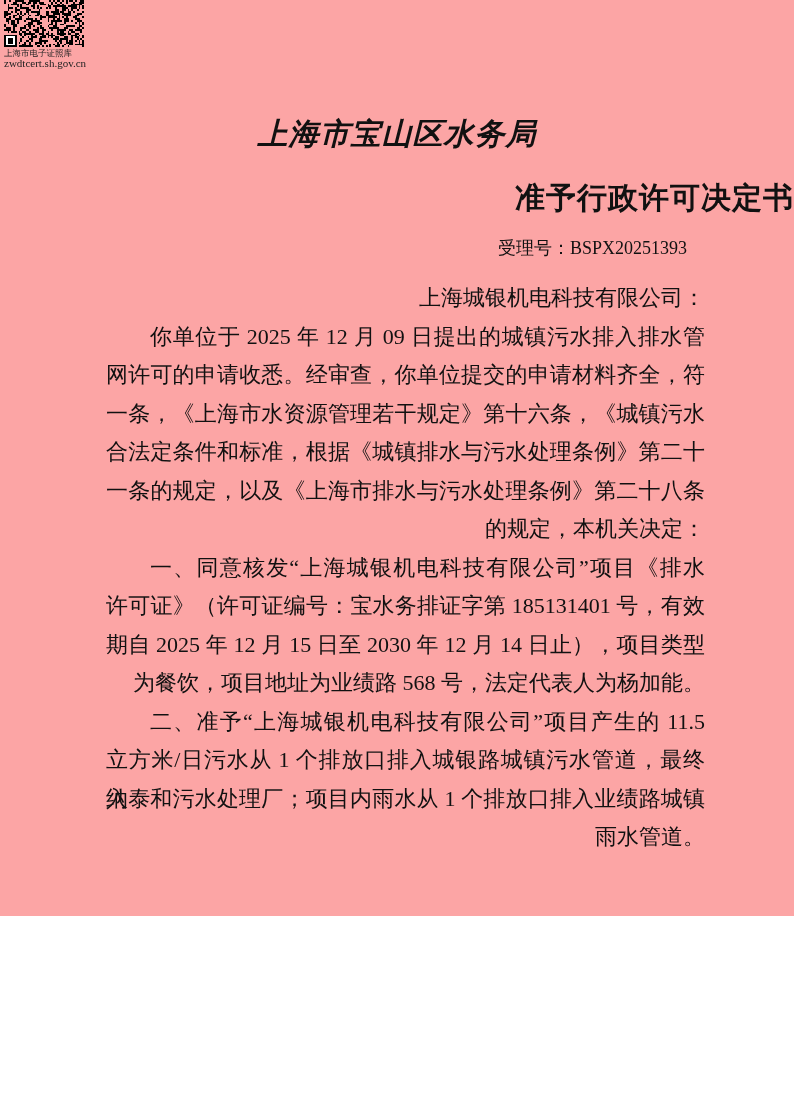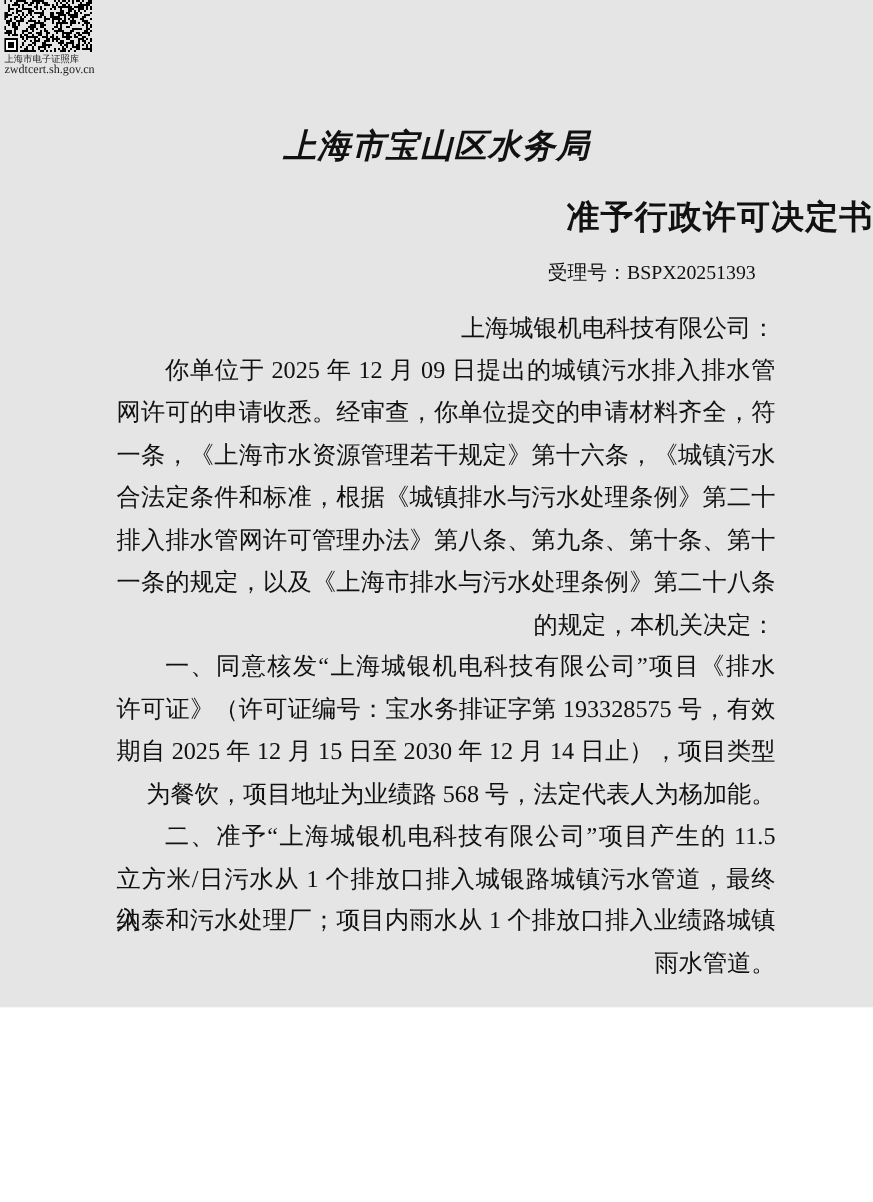--- a/index.html
+++ b/index.html
@@ -4,21 +4,21 @@
 <style>
   html, body {
     margin: 0;
     padding: 0;
     background: #ffffff;
   }
   .page {
     position: relative;
     width: 794px;
     height: 916px;
-    background: #e5e5e5;
+    background: #fca5a5;
     color: #111111;
     font-family: "Liberation Serif", "DejaVu Serif", serif;
     overflow: hidden;
   }
   
   .qr-block {
     position: absolute;
     left: 4px;
     top: 0;
     width: 84px;
@@ -631,25 +631,24 @@
   <div class="title2">准予行政许可决定书</div>
 
   <div class="acceptance">受理号：BSPX20251393</div>
 
   <div class="doc-body">
     <div class="line">上海城银机电科技有限公司：</div>
     <div class="line i j">你单位于 2025 年 12 月 09 日提出的城镇污水排入排水管</div>
     <div class="line j">网许可的申请收悉。经审查，你单位提交的申请材料齐全，符</div>
     <div class="line j">一条，《上海市水资源管理若干规定》第十六条，《城镇污水</div>
     <div class="line j">合法定条件和标准，根据《城镇排水与污水处理条例》第二十</div>
-    <div class="line j">排入排水管网许可管理办法》第八条、第九条、第十条、第十</div>
     <div class="line j">一条的规定，以及《上海市排水与污水处理条例》第二十八条</div>
     <div class="line">的规定，本机关决定：</div>
     <div class="line i j">一、同意核发“上海城银机电科技有限公司”项目《排水</div>
-    <div class="line j">许可证》（许可证编号：宝水务排证字第 193328575 号，有效</div>
+    <div class="line j">许可证》（许可证编号：宝水务排证字第 185131401 号，有效</div>
     <div class="line j">期自 2025 年 12 月 15 日至 2030 年 12 月 14 日止），项目类型</div>
     <div class="line">为餐饮，项目地址为业绩路 568 号，法定代表人为杨加能。</div>
     <div class="line i j">二、准予“上海城银机电科技有限公司”项目产生的 11.5</div>
     <div class="line j">立方米/日污水从 1 个排放口排入城银路城镇污水管道，最终纳</div>
     <div class="line j">入泰和污水处理厂；项目内雨水从 1 个排放口排入业绩路城镇</div>
     <div class="line">雨水管道。</div>
   </div>
 
 </div>
 

